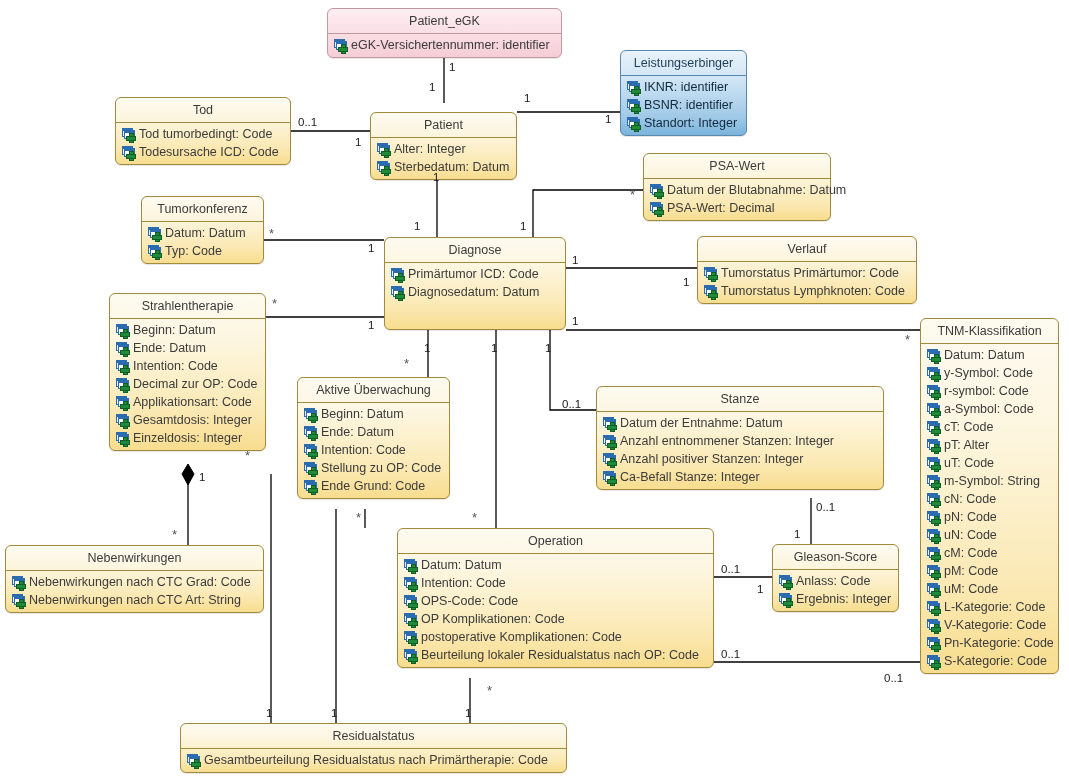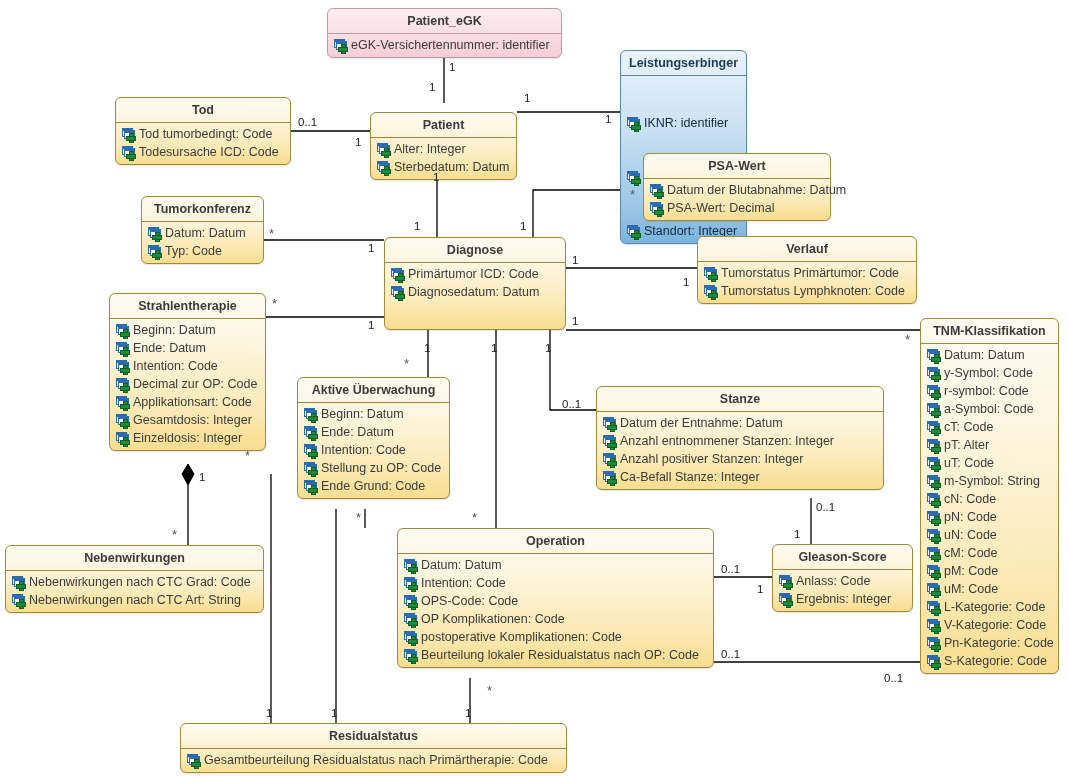--- a/index.html
+++ b/index.html
@@ -20,41 +20,41 @@
   .uml.pink{
     border:1px solid #c09aa0;
     background:linear-gradient(to bottom,#fdeef2 0%,#fbe2e8 40%,#f6cdd6 100%);
   }
   .uml.blue{
     border:1px solid #5a88ad;
     background:linear-gradient(to bottom,#e9f3fb 0%,#cfe4f4 35%,#9ec8e6 80%,#7ab3dc 100%);
   }
   .uml-title{
     text-align:center;
-    font-weight:bold;
+    font-weight:normal;
     font-size:12.5px;
     color:#3b3b3b;
     padding:5px 8px 5px 8px;
     border-bottom:1px solid #a08a3c;
     line-height:14px;
     white-space:nowrap;
   }
   .uml.pink .uml-title{border-bottom:1px solid #c09aa0;color:#3b3b3b;}
   .uml.blue  .uml-title{border-bottom:1px solid #5a88ad;color:#1d3c55;}
   .uml-attrs{padding:2px 3px 3px 3px;}
   .attr{
     display:flex;
     align-items:center;
     font-size:12.5px;
     color:#3b3b3b;
     line-height:14px;
     padding:2px 2px 2px 3px;
     white-space:nowrap;
   }
-  .uml.blue .attr{color:#10293c;margin-top:36px;}
+  .uml.blue .attr{color:#10293c;}
 
   
   .ico{
     position:relative;
     width:14px;height:13px;
     margin-right:3px;
     flex:0 0 14px;
   }
   .ico .win{
     position:absolute;left:0;top:0;width:11px;height:9px;
@@ -734,21 +734,21 @@
           <span class="ico">
             <span class="win"></span>
             <span class="win2"></span>
             <span class="plus"></span>
           </span>
           <span>Beurteilung lokaler Residualstatus nach OP: Code</span>
         </div>
       </div>
   </div>
 
-  <div class="uml" style="left:772px;top:544px;width:141px;">
+  <div class="uml" style="left:772px;top:544px;width:127px;">
     <div class="uml-title">Gleason-Score</div>
     <div class="uml-attrs">
         <div class="attr">
           <span class="ico">
             <span class="win"></span>
             <span class="win2"></span>
             <span class="plus"></span>
           </span>
           <span>Anlass: Code</span>
         </div>

